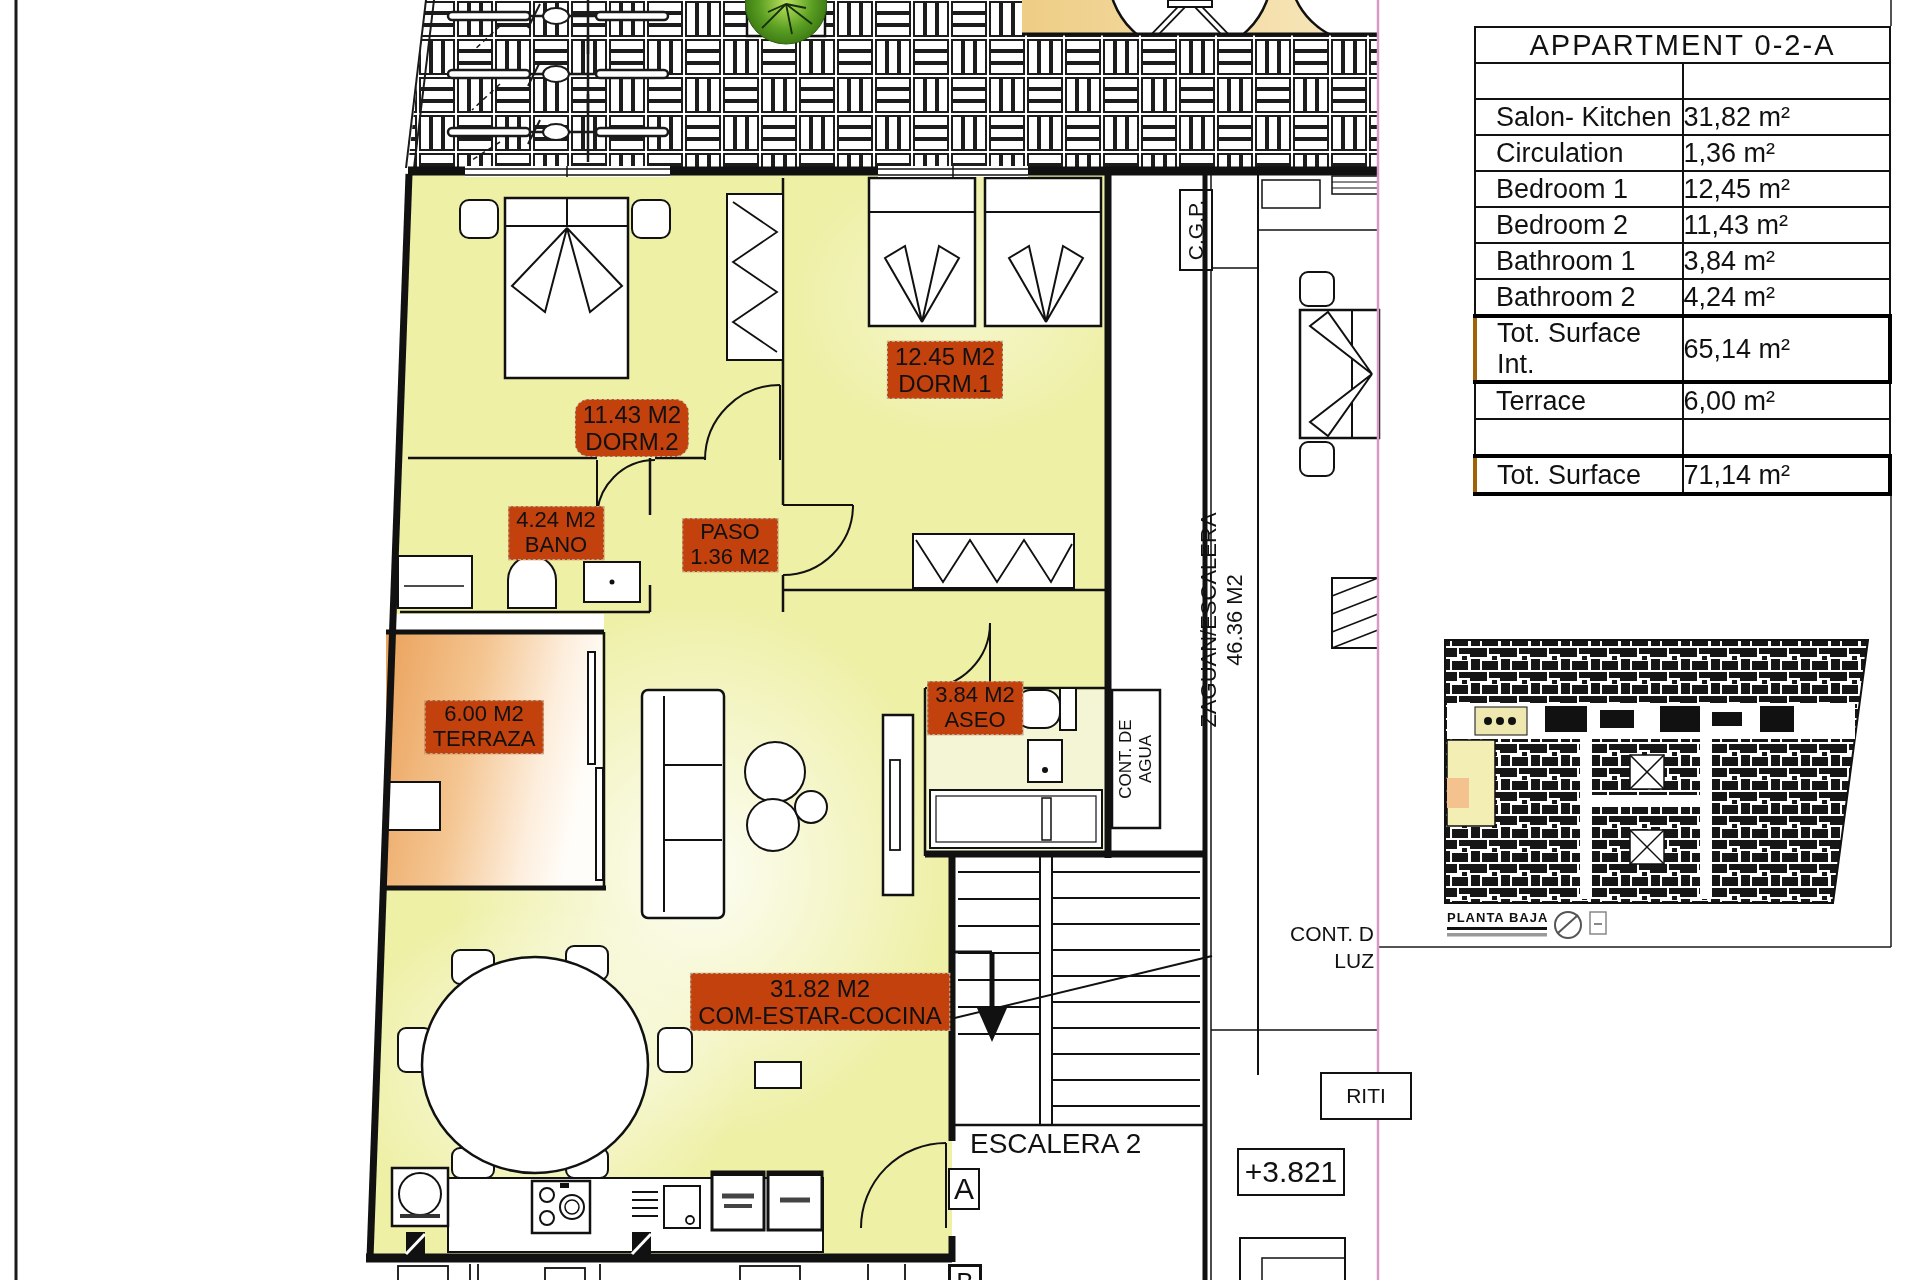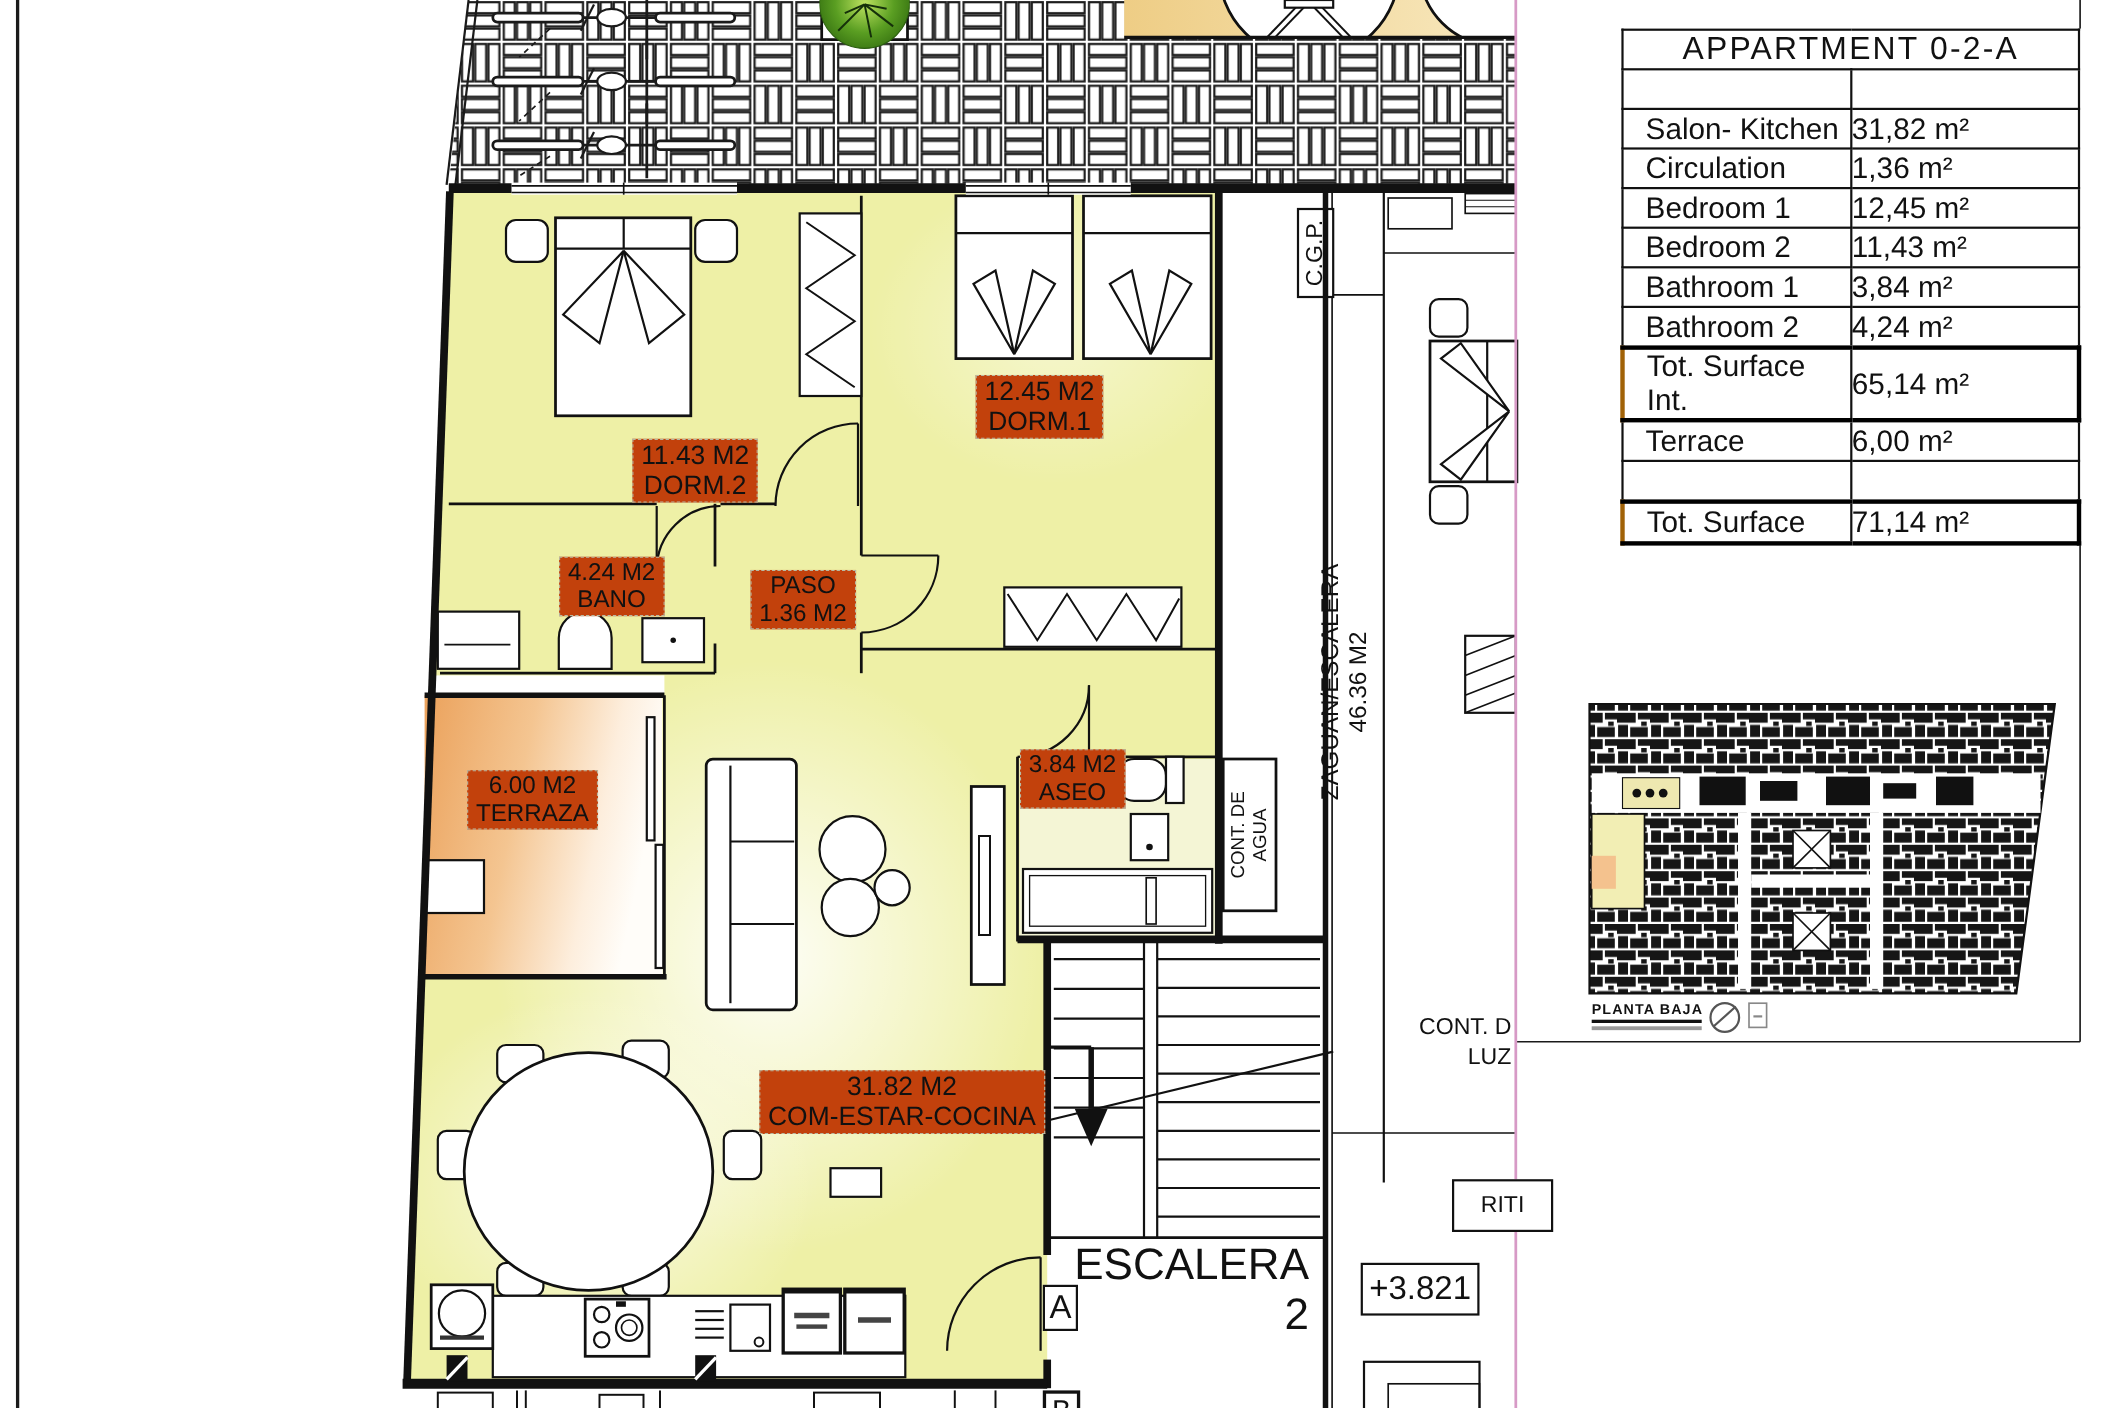--- a/index.html
+++ b/index.html
@@ -424,21 +424,21 @@
     <rect x="1447" y="933" width="100" height="3.5" fill="#999"></rect>
     <g>
       <circle cx="1568" cy="925" r="13" fill="#fff" stroke="#555" stroke-width="2"></circle>
       <line x1="1558" y1="933" x2="1578" y2="915" stroke="#555" stroke-width="2"></line>
       <rect x="1590" y="912" width="16" height="22" fill="#fff" stroke="#888" stroke-width="1.5"></rect>
       <line x1="1594" y1="924" x2="1602" y2="924" stroke="#888" stroke-width="2"></line>
     </g>
   </g>
 </svg>
 
-<div class="lbl" style="left:632px;top:428px;">
+<div class="lbl" style="left:632px;top:428px;border-radius:14px;">
   <div>11.43 M2</div>
   <div>DORM.2</div>
 </div>
 <div class="lbl" style="left:945px;top:370px;">
   <div>12.45 M2</div>
   <div>DORM.1</div>
 </div>
 <div class="lbl small" style="left:556px;top:533px;">
   <div>4.24 M2</div>
   <div>BANO</div>
@@ -472,21 +472,21 @@
   <div>AGUA</div>
 </div>
 
 <div class="plain" style="left:1278px;top:920px;width:96px;text-align:right;font-size:21px;line-height:27px;">
   <div>CONT. D</div>
   <div>LUZ</div>
 </div>
 <div class="boxlbl" style="left:1288px;top:1072px;width:88px;height:44px;font-size:21px;border-width:2px;margin-left:32px;">
   <span>RITI</span>
 </div>
-<div class="plain" style="left:970px;top:1128px;width:220px;text-align:right;font-size:40px;">
+<div class="plain" style="left:970px;top:1128px;width:220px;text-align:left;font-size:28px;">
   <span>ESCALERA 2</span>
 </div>
 <div class="boxlbl" style="left:1237px;top:1148px;width:104px;height:44px;font-size:30px;border-width:2.5px;">
   <span>+3.821</span>
 </div>
 <div class="boxlbl" style="left:948px;top:1168px;width:28px;height:38px;font-size:30px;border-width:2.5px;">
   <span>A</span>
 </div>
 <div class="boxlbl" style="left:948px;top:1264px;width:28px;height:30px;font-size:26px;border-width:3px;">
   <span>B</span>

